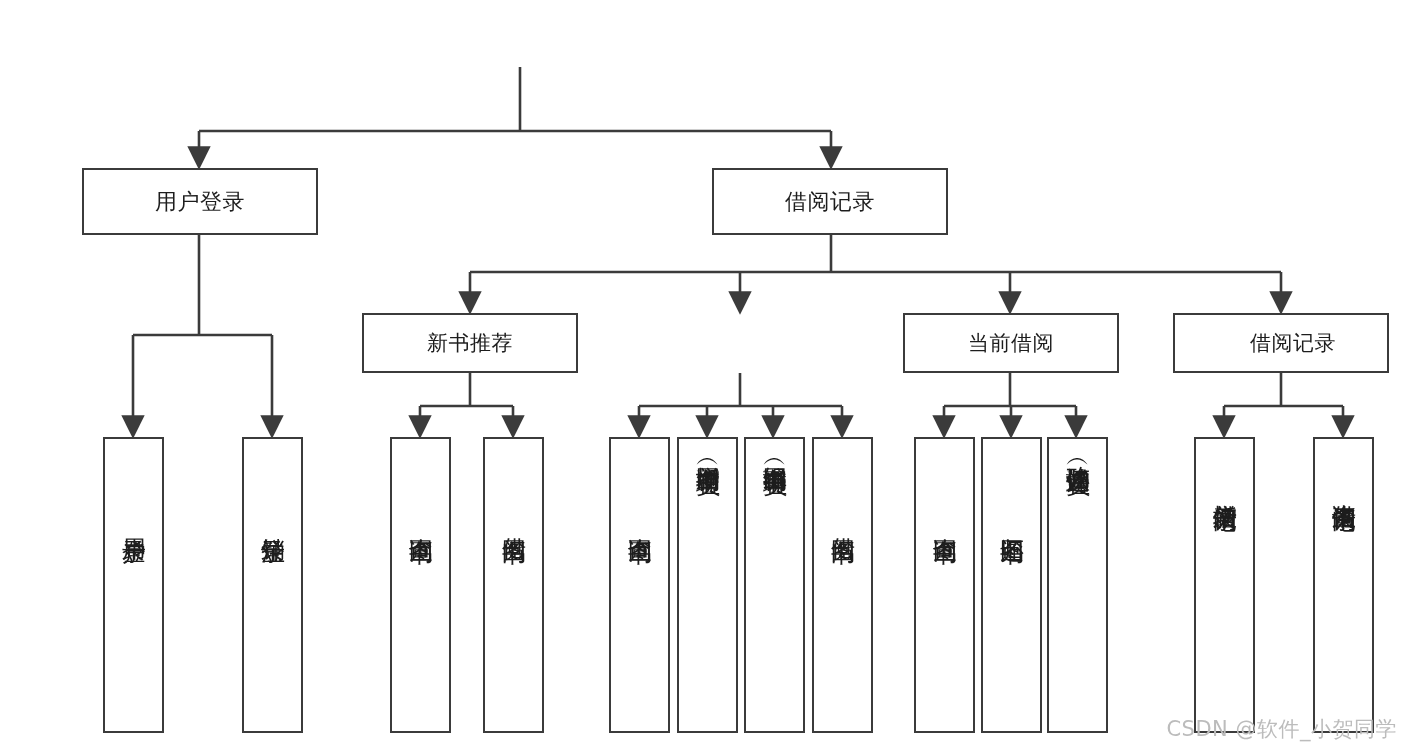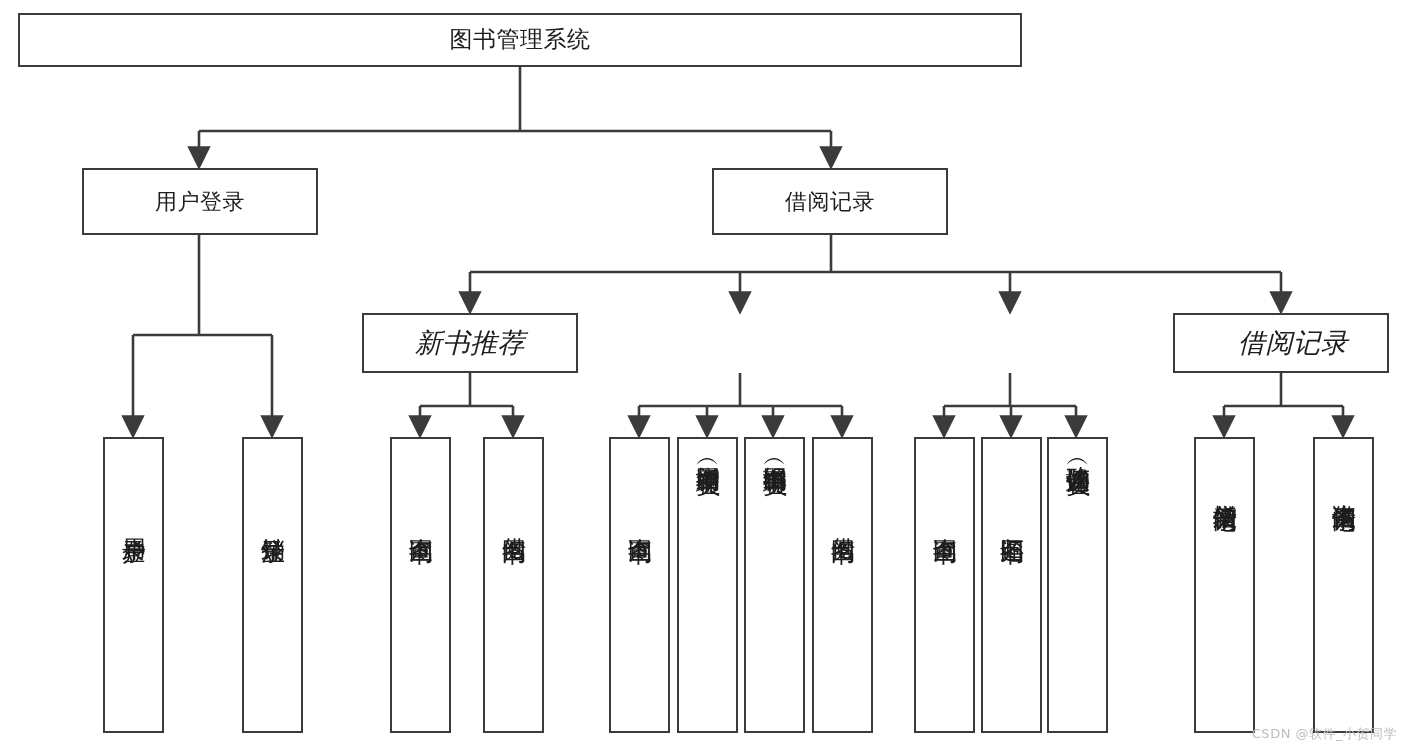--- a/index.html
+++ b/index.html
@@ -38,21 +38,21 @@
     z-index: 2;
   }
   .node .label {
     display: block;
     text-align: center;
     line-height: 1.18;
     letter-spacing: 0.5px;
   }
   .node.root .label { font-size: 23px; }
   .node.lvl2 .label { font-size: 22px; }
-  .node.lvl3 .label { font-size: 27px; font-style: italic; }
+  .node.lvl3 .label { font-size: 21px; }
 
   .node.leaf {
     align-items: flex-start;
     padding-top: 6px;
   }
   .node.leaf .label {
     writing-mode: vertical-rl;
     text-orientation: upright;
     font-size: 24px;
     line-height: 1.12;
@@ -60,21 +60,21 @@
     white-space: nowrap;
   }
   .node.leaf.mid .label { margin-top: 74px; }
   .node.leaf.tall .label { margin-top: 2px; }
   .node.leaf.vmid .label { margin-top: 40px; }
 
   #watermark {
     position: absolute;
     right: 8px;
     bottom: 4px;
-    font-size: 13px;
+    font-size: 21px;
     color: #bcbcbc;
     letter-spacing: 0.5px;
     z-index: 3;
     white-space: nowrap;
   }
 </style>
 </head>
 <body>
 
 <div id="canvas">
@@ -122,33 +122,33 @@
       <path d="M 1011 406 L 1011 427" marker-end="url(#arrow)"></path>
       <path d="M 1076 406 L 1076 427" marker-end="url(#arrow)"></path>
 
       <path d="M 1281 373 L 1281 406"></path>
       <path d="M 1224 406 L 1343 406"></path>
       <path d="M 1224 406 L 1224 427" marker-end="url(#arrow)"></path>
       <path d="M 1343 406 L 1343 427" marker-end="url(#arrow)"></path>
     </g>
   </svg>
 
-  <div class="node root" style="left:18px; top:13px; width:1004px; height:54px;">
-    <span class="label">图书管理系统</span>
-  </div>
 
   <div class="node lvl2" style="left:82px; top:168px; width:236px; height:67px;">
     <span class="label">用户登录</span>
   </div>
   <div class="node lvl2" style="left:712px; top:168px; width:236px; height:67px;">
     <span class="label">借阅记录</span>
   </div>
 
   <div class="node lvl3" style="left:362px; top:313px; width:216px; height:60px;">
     <span class="label">新书推荐</span>
+  </div>
+  <div class="node lvl3" style="left:903px; top:313px; width:216px; height:60px;">
+    <span class="label">当前借阅</span>
   </div>
   <div class="node lvl3" style="left:1173px; top:313px; width:216px; height:60px;padding-left:24px;">
     <span class="label">借阅记录</span>
   </div>
 
   <div class="node leaf mid" style="left:103px; top:437px; width:61px; height:296px;">
     <span class="label">用户登录</span>
   </div>
   <div class="node leaf mid" style="left:242px; top:437px; width:61px; height:296px;">
     <span class="label">注销登录</span>

